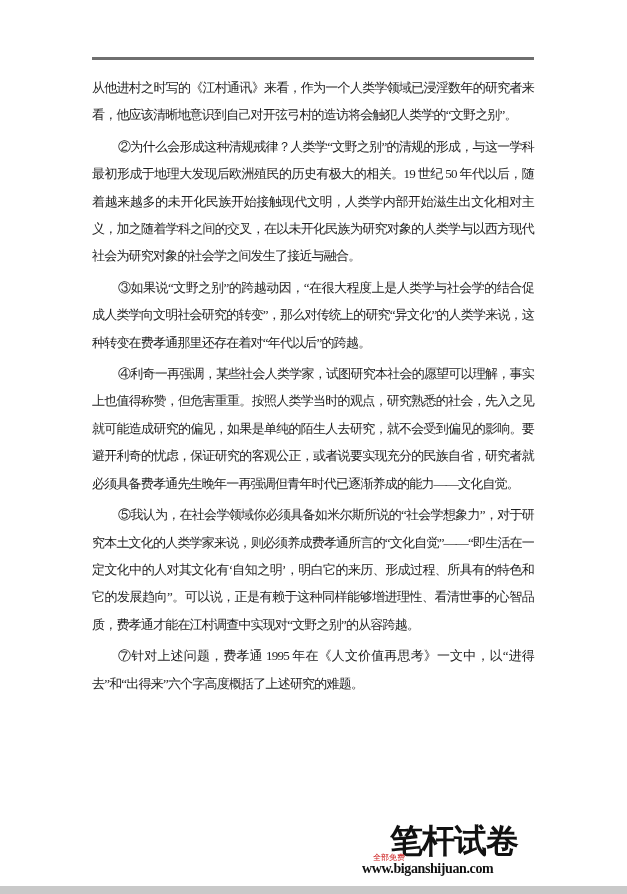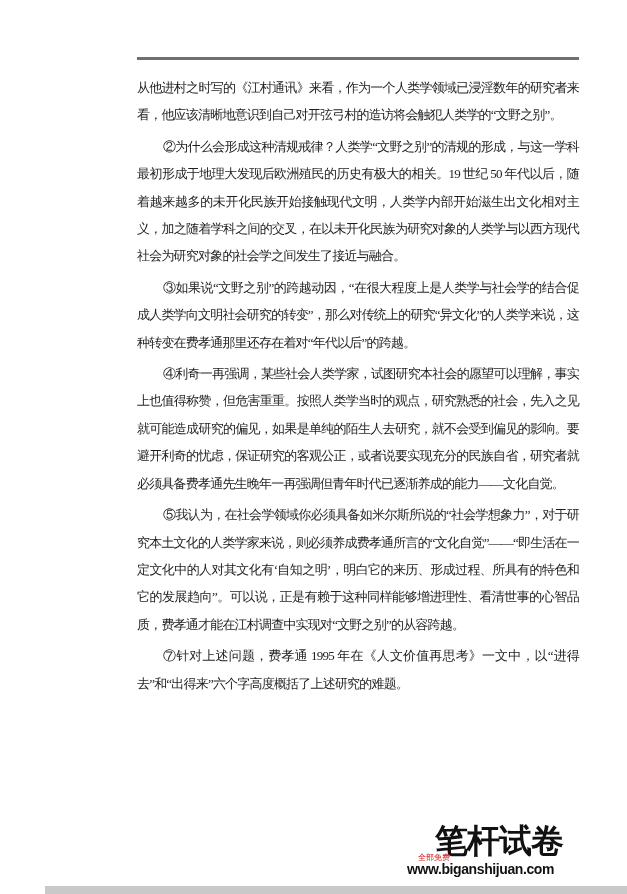--- a/index.html
+++ b/index.html
@@ -10,21 +10,20 @@
   body {
     width: 627px;
     height: 894px;
     position: relative;
     overflow: hidden;
   }
   .page {
     position: absolute;
     inset: 0;
     background: #ffffff;
-    margin-left: 45px;
   }
   .top-rule {
     position: absolute;
     left: 92px;
     top: 57px;
     width: 442px;
     height: 3px;
     background: #6f6f6f;
   }
   .content {
@@ -72,21 +71,21 @@
     font-family: "Liberation Sans", "DejaVu Sans", sans-serif;
     font-size: 8px;
     font-weight: normal;
     color: #cc1a1a;
     white-space: nowrap;
   }
   .brand-url {
     position: absolute;
     left: 2px;
     top: 37px;
-    font-family: Liberation Sans, sans-serif;
+    font-family: Liberation Serif, serif;
     font-size: 14px;
     font-weight: bold;
     letter-spacing: -0.4px;
     color: #111111;
     white-space: nowrap;
     text-align: center;
   }
   .bottom-bar {
     position: absolute;
     left: 0;

